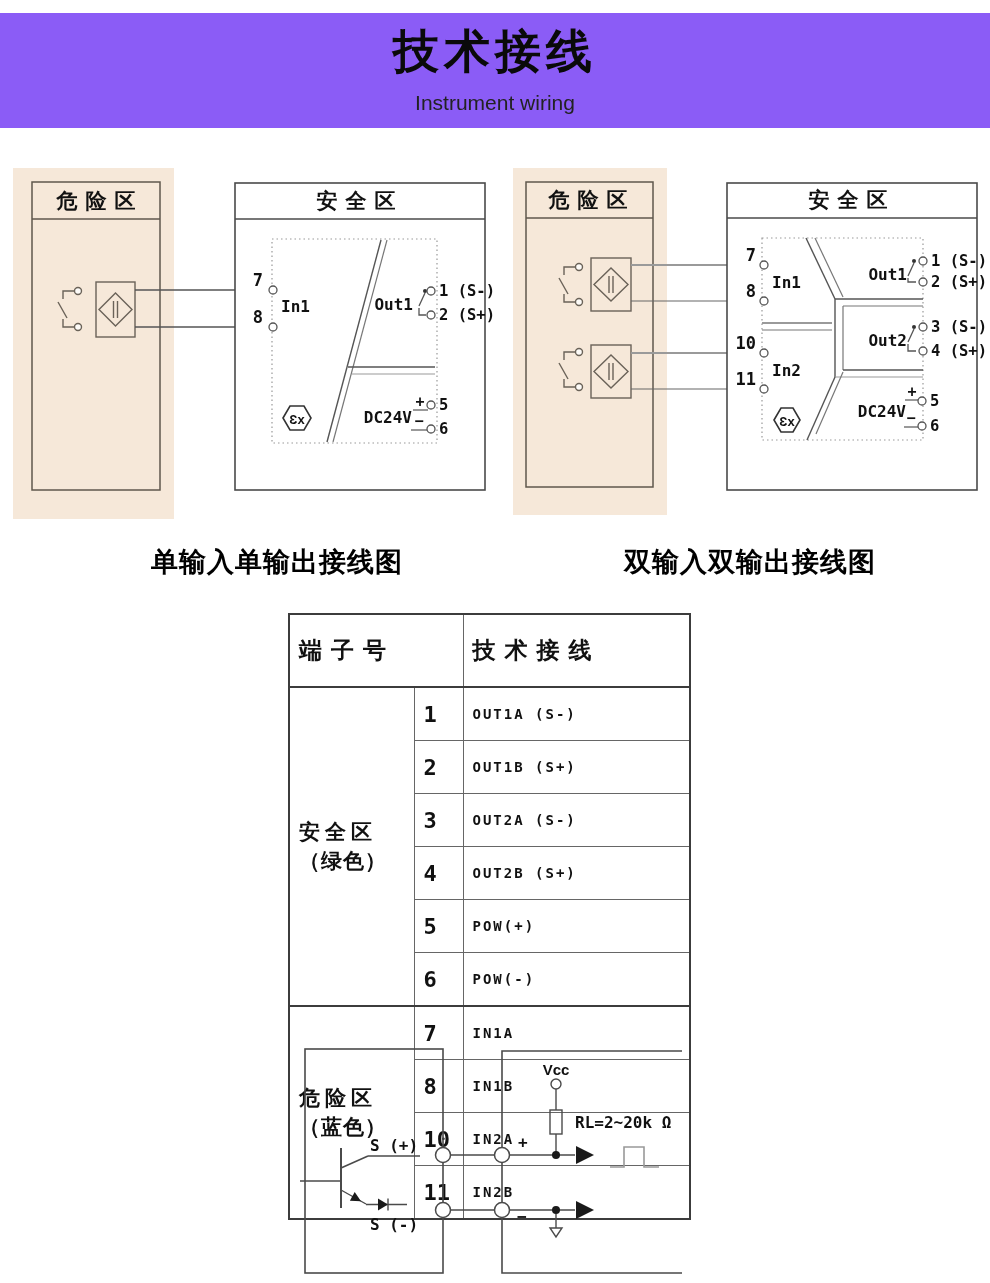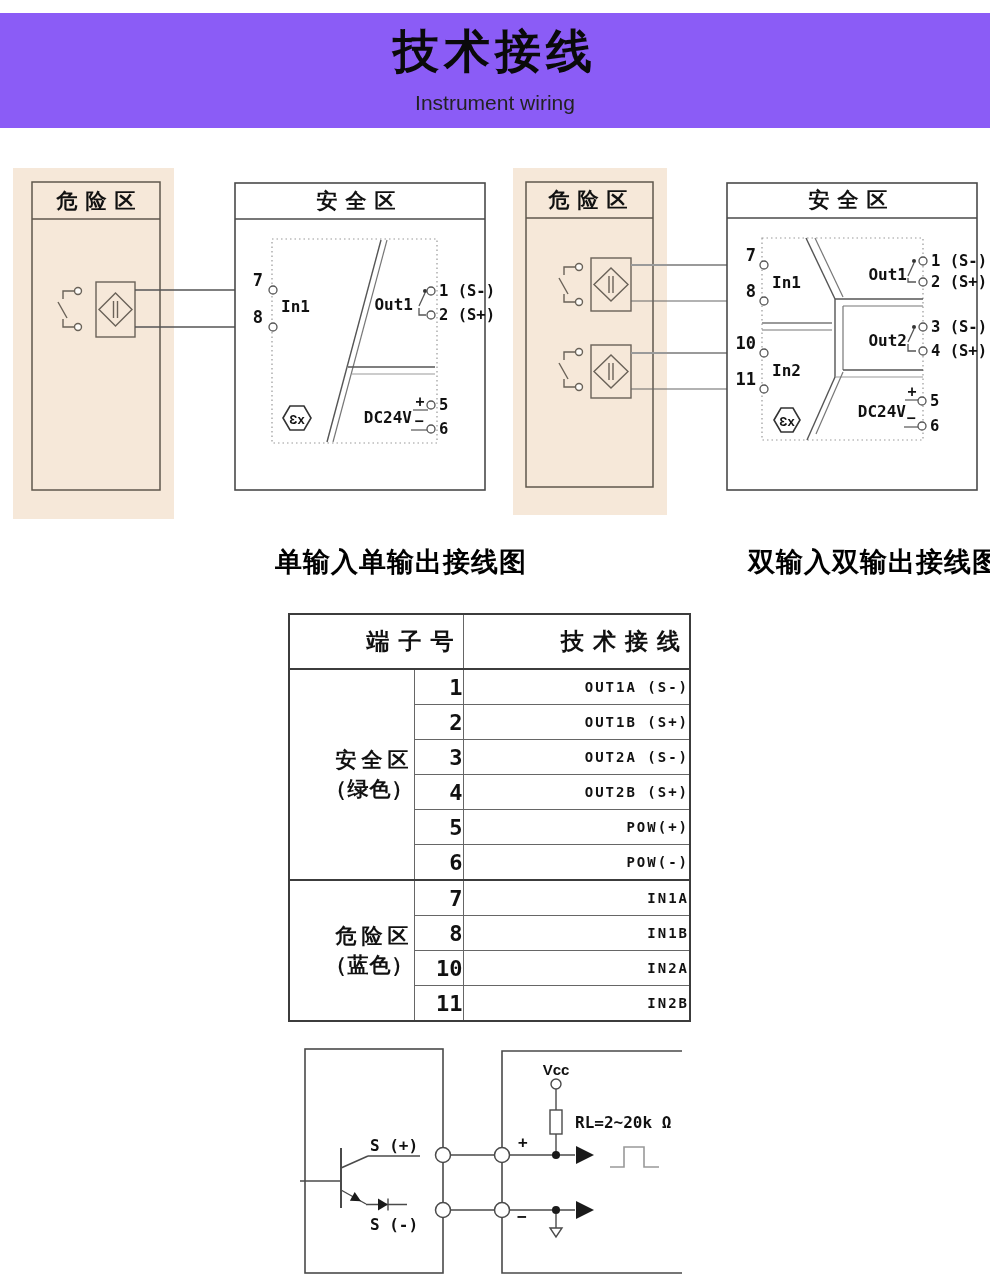--- a/index.html
+++ b/index.html
@@ -2,28 +2,28 @@
 <html><head>
 <meta charset="utf-8">
 <style>
   html,body{margin:0;padding:0;background:#fff;}
   .page{position:relative;width:990px;height:1283px;background:#fff;overflow:hidden;
         font-family:"Liberation Sans","DejaVu Sans",sans-serif;color:#111;}
   .band{position:absolute;left:0;top:13px;width:990px;height:115px;background:#8b5cf6;
         display:flex;flex-direction:column;align-items:center;justify-content:center;}
   .band .title{font-size:46px;font-weight:bold;letter-spacing:5px;color:#0a0a0a;line-height:1.1;}
   .band .subtitle{font-size:21px;color:#222;margin-top:14px;}
-  .caption{position:absolute;top:544px;width:500px;text-align:right;font-size:27px;
+  .caption{position:absolute;top:544px;width:500px;text-align:center;font-size:27px;
            font-weight:bold;letter-spacing:1px;color:#000;}
   .caption.left{left:27px;} .caption.right{left:500px;}
   svg text{fill:#111;}
   .svgabs{position:absolute;}
   table.term{position:absolute;left:288px;top:613px;border-collapse:collapse;table-layout:fixed;
              border:2px solid #3c3c3c;}
-  table.term td,table.term th{border:1px solid #666;padding:0;text-align:right;vertical-align:middle;}
+  table.term td,table.term th{border:1px solid #666;padding:9px;text-align:left;vertical-align:middle;}
   table.term tr.head th{height:53px;font-size:23px;font-weight:bold;letter-spacing:9px;
              border-bottom:2px solid #3c3c3c;}
   table.term td{height:34px;}
   table.term td.num{font-family:"DejaVu Sans Mono",monospace;font-size:22px;font-weight:bold;}
   table.term td.desc{font-family:"DejaVu Sans Mono",monospace;font-size:14px;font-weight:bold;letter-spacing:2px;}
   table.term td.group{font-size:21px;font-weight:bold;line-height:1.35;}
   table.term td.group .l1{letter-spacing:5px;}
   table.term td.group .l2{letter-spacing:1px;}
   table.term tr.sep td{border-top:2px solid #3c3c3c;}
   .mono{font-family:"DejaVu Sans Mono",monospace;font-weight:bold;}

